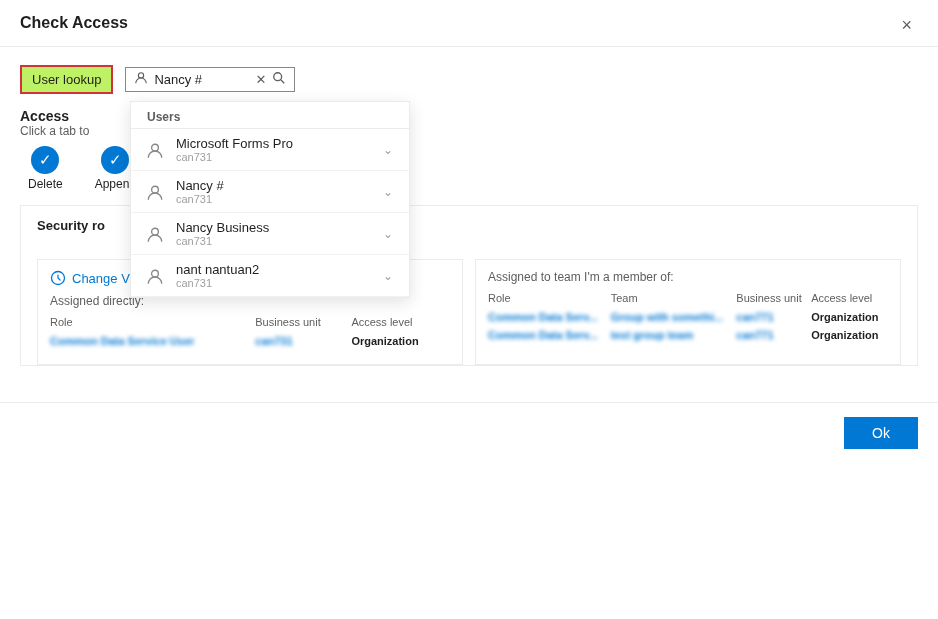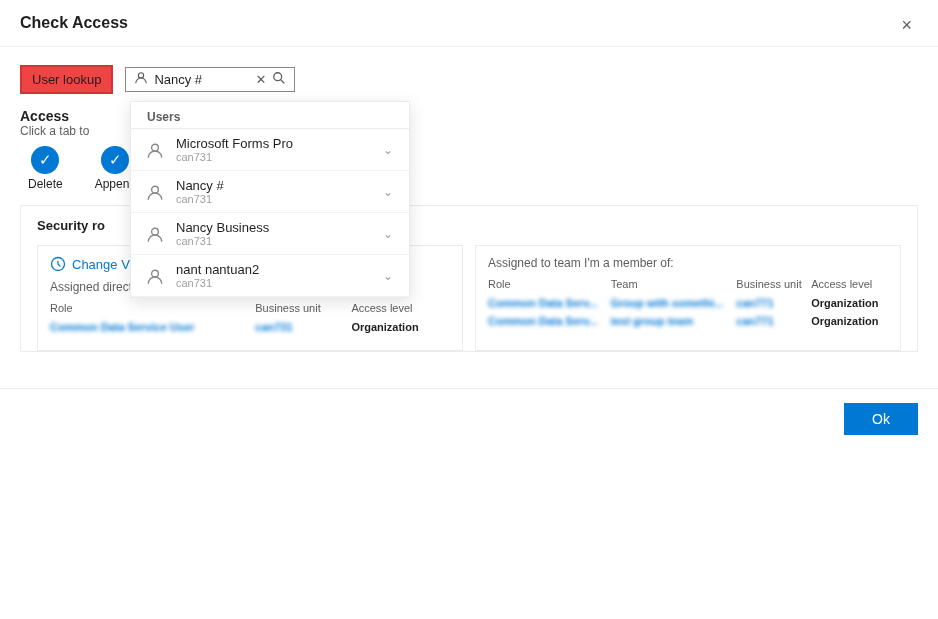--- a/index.html
+++ b/index.html
@@ -46,21 +46,21 @@
     }
     .top-row {
       display: flex;
       align-items: center;
       gap: 12px;
       margin-bottom: 14px;
       position: relative;
     }
     .user-lookup-btn {
       border: 2px solid #d13438;
-      background: #ef4444;
+      background: #bef264;
       color: #201f1e;
       padding: 5px 10px;
       font-size: 13px;
       cursor: pointer;
       white-space: nowrap;
     }
     .lookup-input-wrap {
       display: flex;
       align-items: center;
       border: 1px solid #8a8886;
@@ -196,21 +196,21 @@
     
     .security-role-section {
       border: 1px solid #edebe9;
       margin-top: 0;
       padding: 12px 16px 0 16px;
     }
     .security-role-header {
       font-size: 13px;
       font-weight: 600;
       color: #201f1e;
-      margin-bottom: 12px;
+      margin-bottom: 26px;
     }
     .tables-row {
       display: flex;
       gap: 12px;
       margin-top: 4px;
     }
     .table-panel {
       flex: 1;
       border: 1px solid #edebe9;
       padding: 10px 12px 14px 12px;

